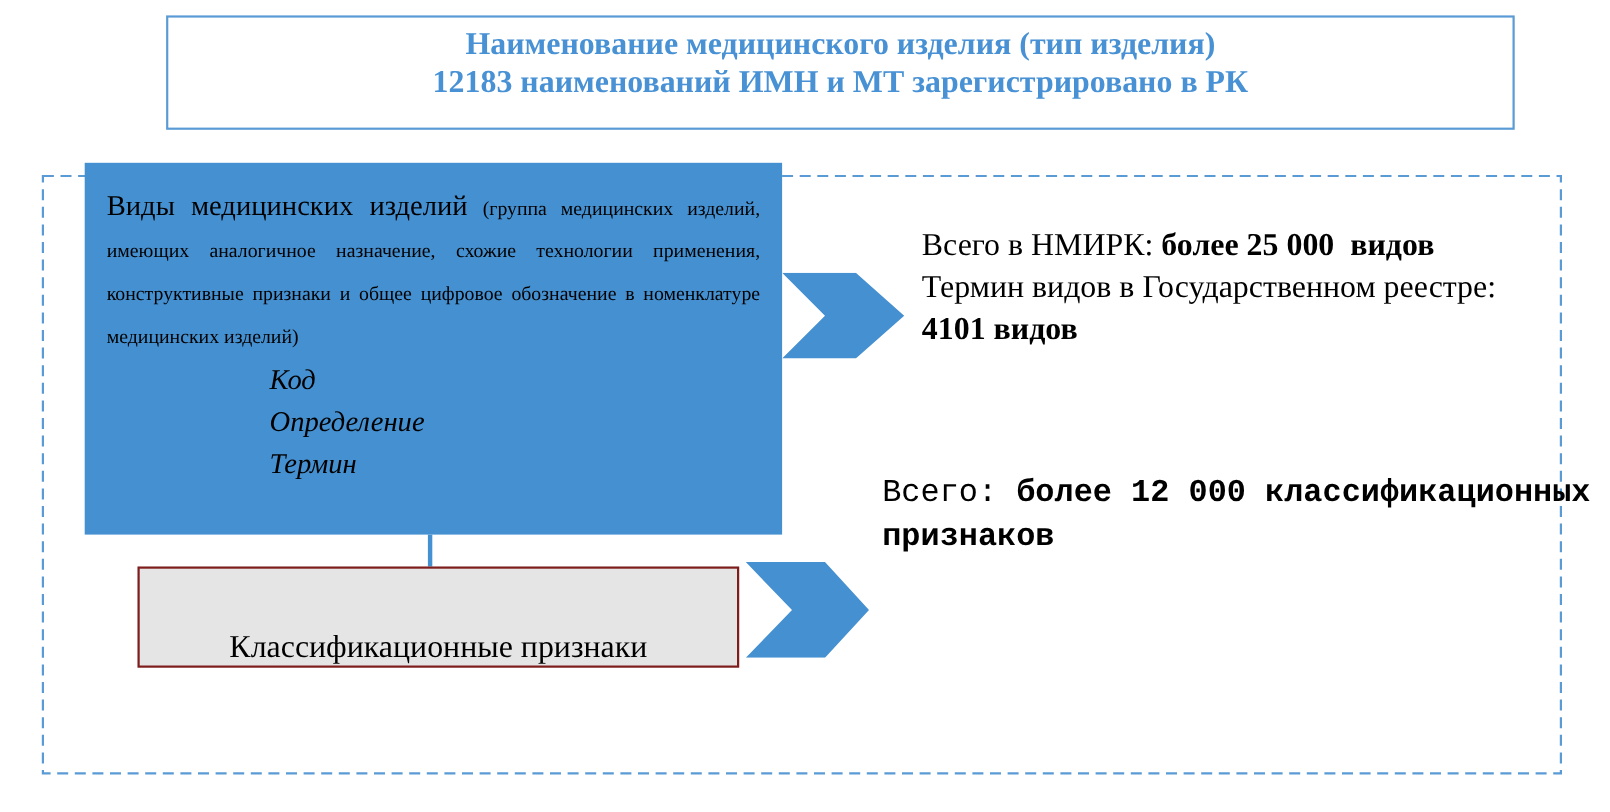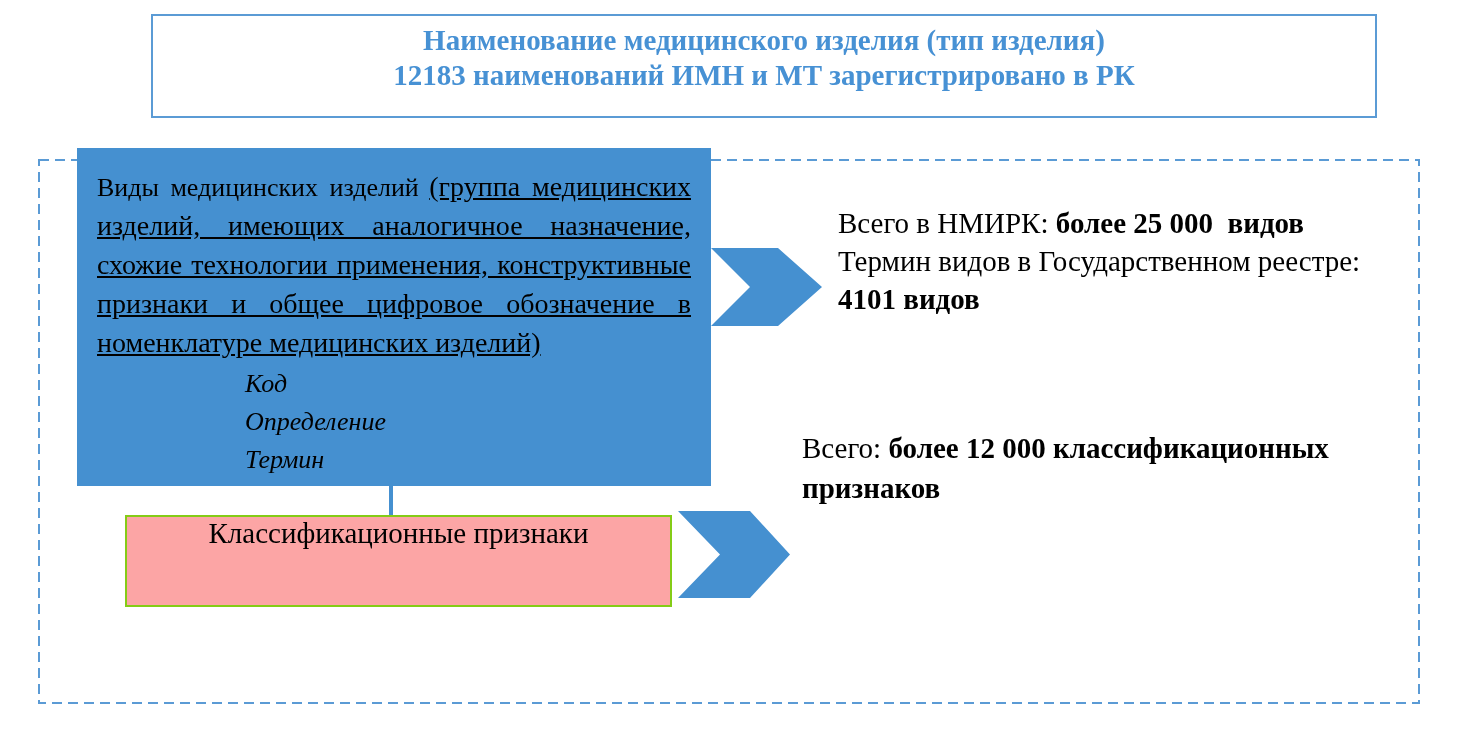--- a/index.html
+++ b/index.html
@@ -28,48 +28,48 @@
   .types-box{
     position:absolute;left:77px;top:148px;width:634px;height:338px;
     background:#4590d0;box-sizing:border-box;
     padding:20px 20px 0 20px;
   }
   .types-text{
     text-align:justify;text-align-last:left;
     font-size:22px;line-height:37px;color:#000;
   }
   .types-text .lead{font-size:26px;}
-  .types-text .paren{font-size:28px;text-decoration:underline;}
+  .types-text .paren{font-size:18px;}
   .types-list{margin-top:2px;margin-left:148px;font-style:italic;}
   .types-list .t-item{font-size:26px;line-height:38px;}
   
   .connector{
     position:absolute;left:389px;top:486px;width:4px;height:30px;
     background:#4590d0;
   }
   
   .class-box{
     position:absolute;left:125px;top:515px;width:547px;height:92px;
-    background:#fca5a5;border:2px solid #84cc16;box-sizing:border-box;
-    display:flex;align-items:flex-start;justify-content:center;
+    background:#e5e5e5;border:2px solid #7f1d1d;box-sizing:border-box;
+    display:flex;align-items:flex-end;justify-content:center;
   }
   .class-box .c-label{font-size:29px;}
   
   .arrow-1{position:absolute;left:711px;top:248px;}
   .arrow-2{position:absolute;left:678px;top:511px;}
   
   .stats-types{
     position:absolute;left:838px;top:204px;width:595px;
     font-size:29px;line-height:38px;
   }
   .stats-types .line{white-space:pre-wrap;}
   .stats-class{
     position:absolute;left:802px;top:428px;width:650px;
   }
-  .stats-class .s-head{font-size:29px;line-height:40px;white-space:pre-wrap;}
+  .stats-class .s-head{font-size:29px;line-height:40px;white-space:pre-wrap;font-family:Liberation Mono, monospace;}
   .stats-class .s-body{font-size:24px;line-height:36px;margin-top:2px;white-space:pre-wrap;}
   b{font-weight:bold;}
 </style>
 </head>
 <body>
 
 <div class="canvas">
 
   <svg class="frame-svg" width="1464" height="738" viewBox="0 0 1464 738">
     <rect x="39" y="160" width="1380" height="543" fill="none" stroke-width="2" stroke-dasharray="10 6" stroke="#5b9bd5"></rect>

